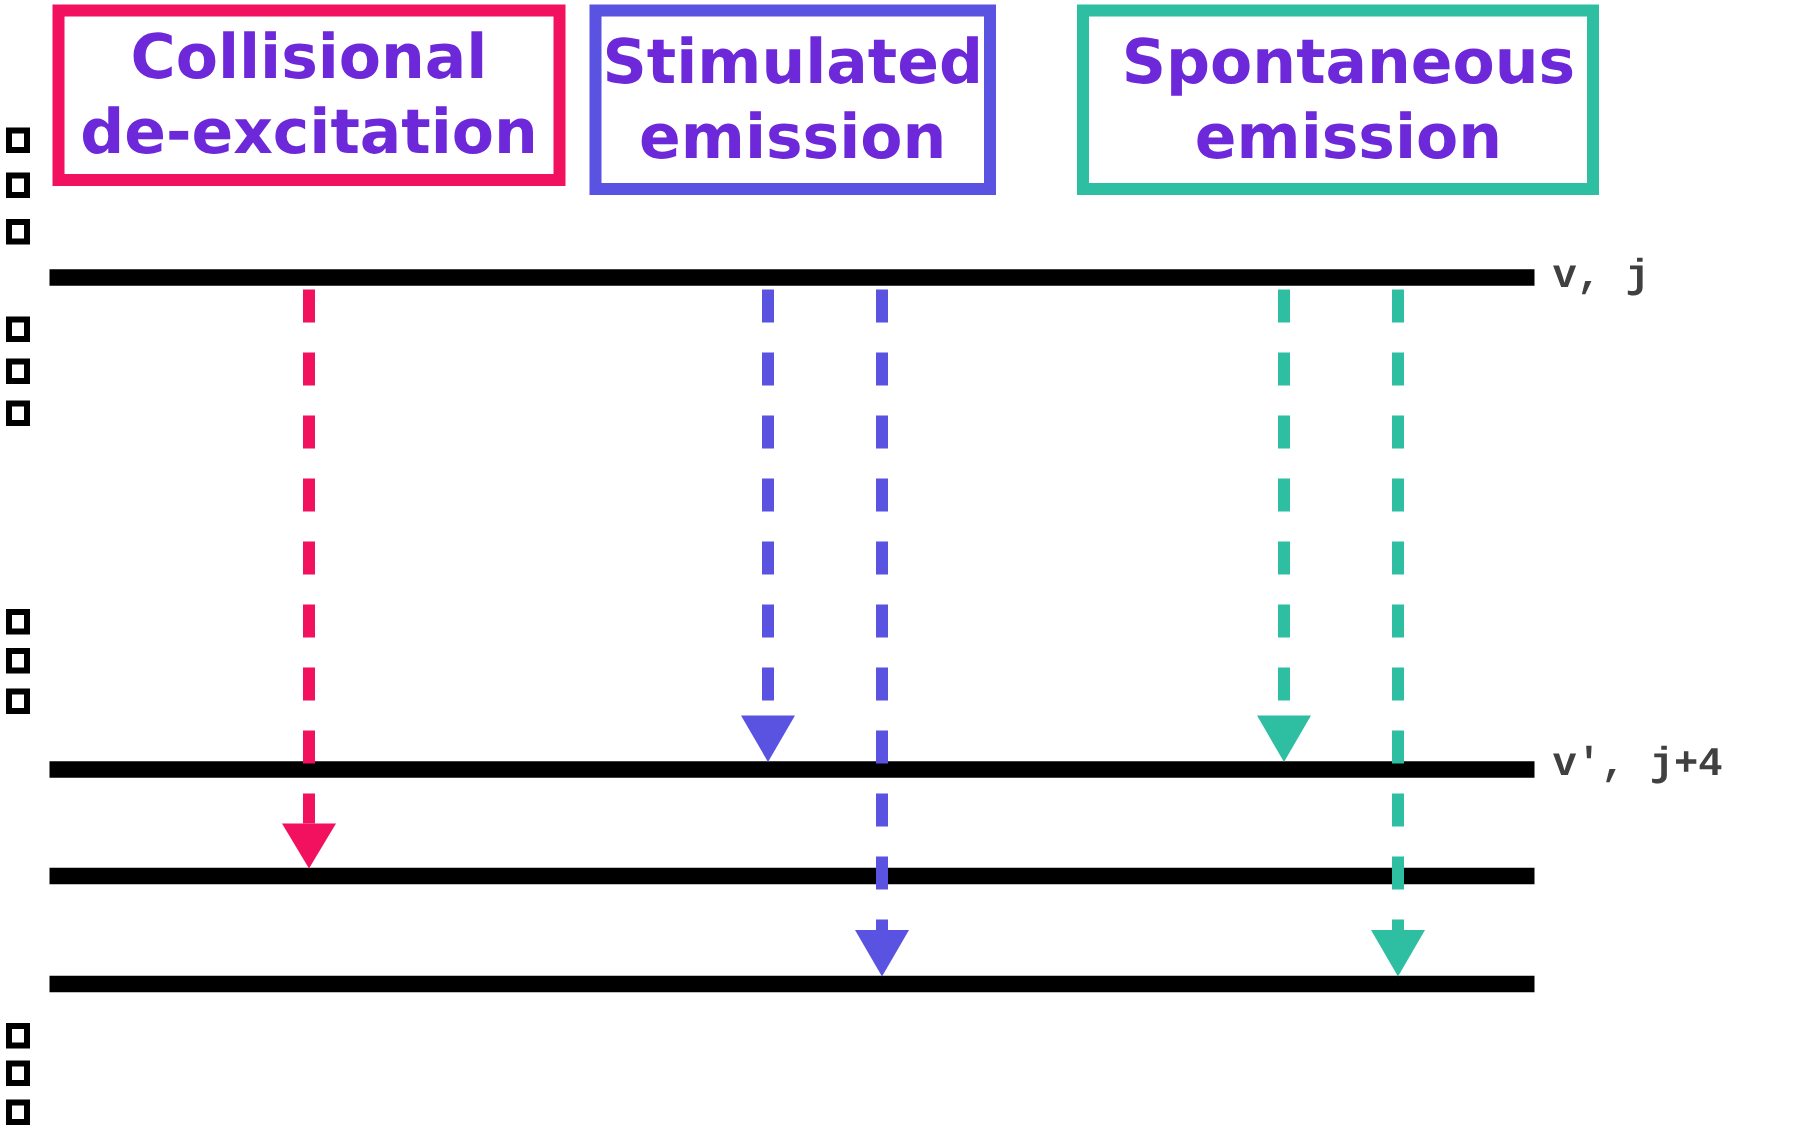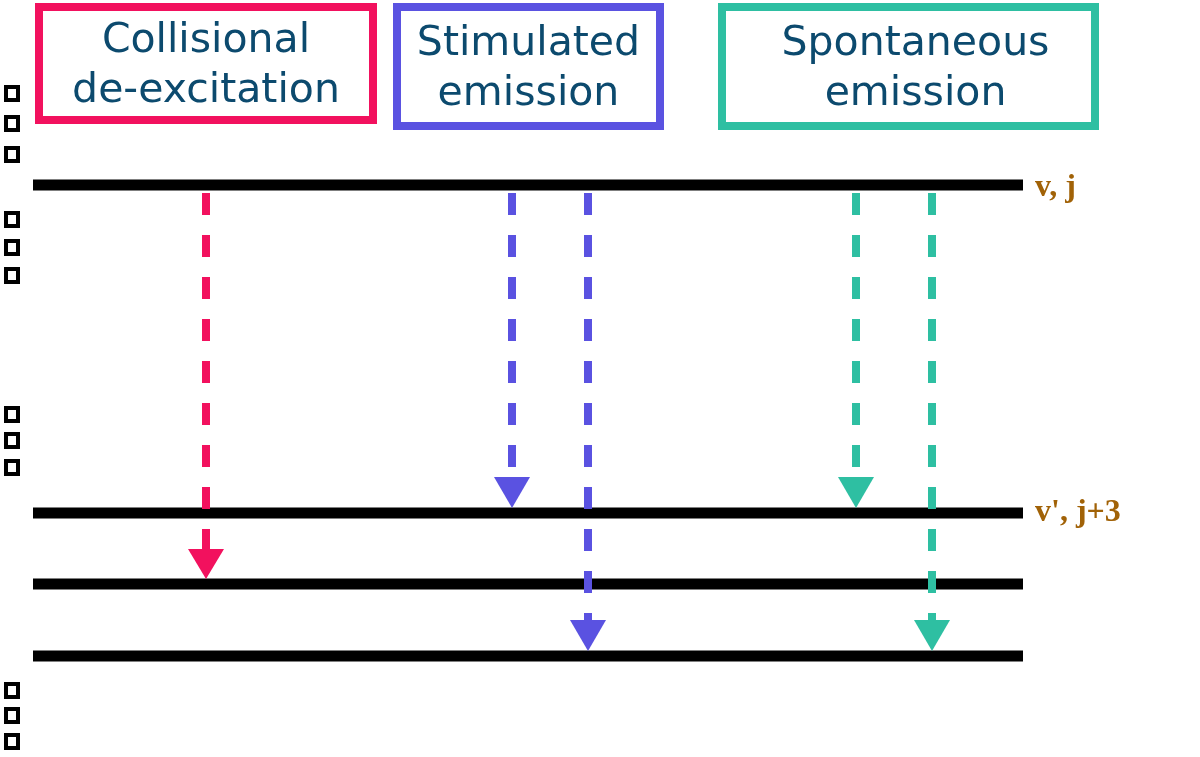--- a/index.html
+++ b/index.html
@@ -7,31 +7,31 @@
     position:relative;width:1200px;height:757px;background:#ffffff;
     font-family:"DejaVu Sans","Liberation Sans",sans-serif;overflow:hidden;
   }
   
   .pbox{
     position:absolute;box-sizing:border-box;border:8px solid #000;
     display:flex;align-items:center;justify-content:center;text-align:center;
     background:#ffffff;
   }
   .pbox span{
-    white-space:pre-line;font-weight:normal;font-size:41px;line-height:1.2;
-    color:#0c4a6e;letter-spacing:0px;
+    white-space:pre-line;font-weight:bold;font-size:41px;line-height:1.2;
+    color:#6d28d9;letter-spacing:0px;
   }
   .box-pink{border-color:#F2115E;}
   .box-blue{border-color:#5A52E1;}
   .box-teal{border-color:#2EBFA2;}
   
   .lvl-label{
     position:absolute;left:1035px;transform:translateY(-52%);
-    font-family:Liberation Serif, serif;
-    font-weight:bold;font-size:32px;color:#a16207;white-space:nowrap;
+    font-family:Liberation Mono, monospace;
+    font-weight:bold;font-size:27px;color:#404040;white-space:nowrap;
   }
   
   .tofu{
     position:absolute;left:4px;width:16px;height:17px;box-sizing:border-box;
     border:4px solid #000;background:transparent;
   }
   svg{position:absolute;left:0;top:0;}
   .level-line{stroke:#000;stroke-width:11;}
   .dash{stroke-width:8;fill:none;stroke-dasharray:22 20;}
   .dash-pink{stroke:#F2115E;}
@@ -68,27 +68,27 @@
   </svg>
 
   <div class="pbox box-pink" style="left:35px;top:3px;width:342px;height:121px;">
     <span>Collisional
 de-excitation</span>
   </div>
   <div class="pbox box-blue" style="left:393px;top:3px;width:271px;height:127px;">
     <span>Stimulated
 emission</span>
   </div>
-  <div class="pbox box-teal" style="left:718px;top:3px;width:381px;height:127px;padding-left:14px;">
+  <div class="pbox box-teal" style="left:718px;top:3px;width:348px;height:127px;padding-left:14px;">
     <span>Spontaneous
 emission</span>
   </div>
 
   <div class="lvl-label" style="top:186px;">v, j</div>
-  <div class="lvl-label" style="top:511px;">v', j+3</div>
+  <div class="lvl-label" style="top:511px;">v', j+4</div>
 
   <span class="tofu" style="top:85px;"></span>
   <span class="tofu" style="top:115px;"></span>
   <span class="tofu" style="top:146px;"></span>
 
   <span class="tofu" style="top:211px;"></span>
   <span class="tofu" style="top:239px;"></span>
   <span class="tofu" style="top:267px;"></span>
 
   <span class="tofu" style="top:406px;"></span>

